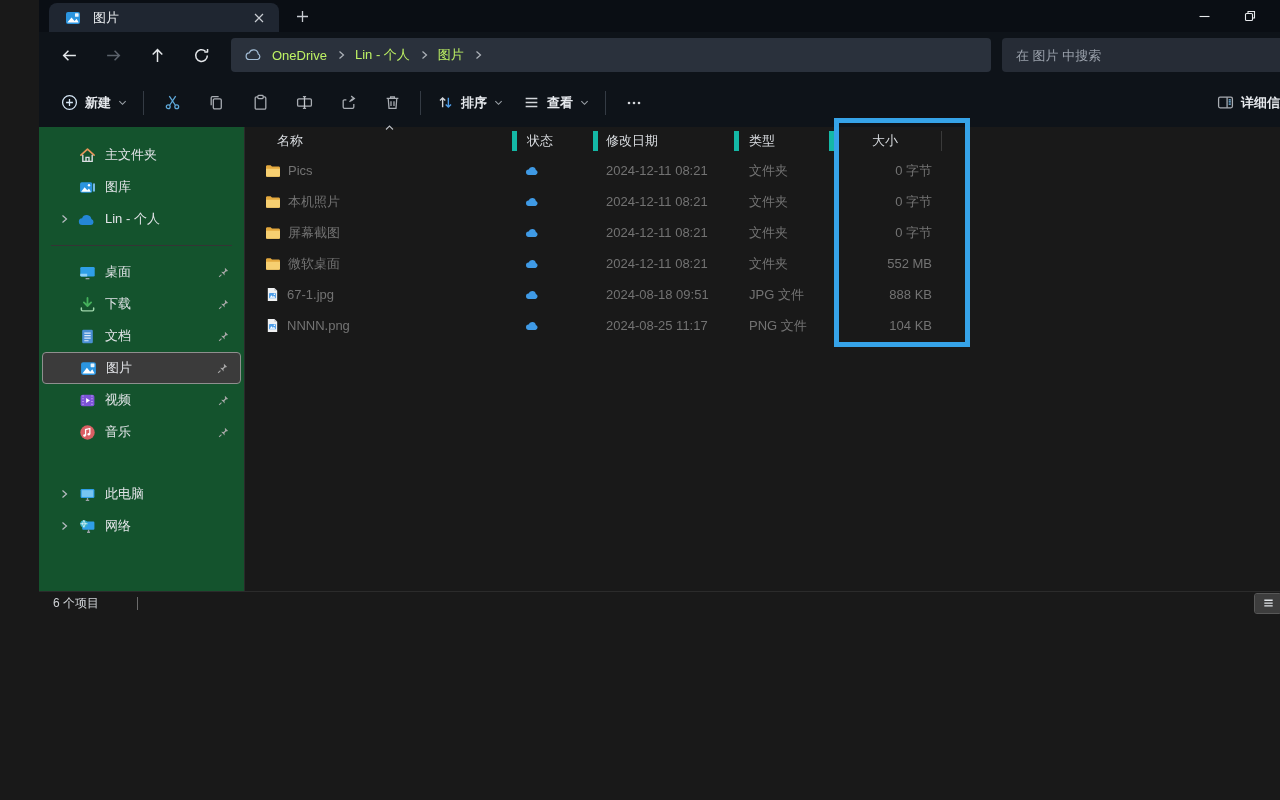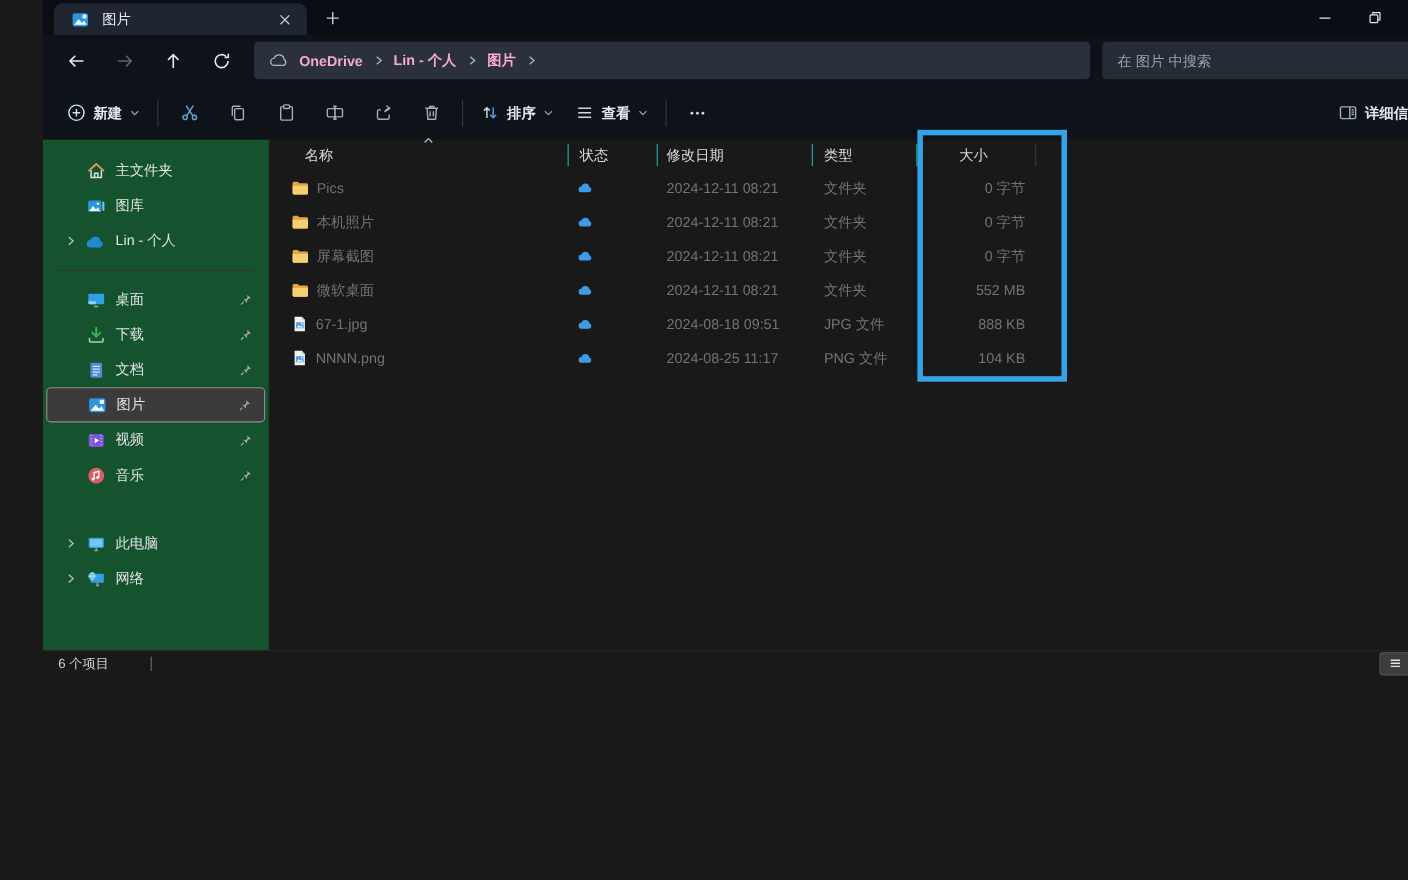--- a/index.html
+++ b/index.html
@@ -15,21 +15,21 @@
   .tab-close { width:24px; height:24px; display:flex; align-items:center; justify-content:center; border-radius:4px; }
   .newtab { width:30px; height:28px; margin-left:8px; display:flex; align-items:center; justify-content:center; align-self:center; }
   .tb-spacer { flex:1; }
   .wc { width:46px; height:32px; display:flex; align-items:center; justify-content:center; align-self:flex-start; }
 
   
   .navbar { height:46px; background:#0e1319; display:flex; align-items:center; padding:0 13px 0 8px; flex:0 0 46px; }
   .navbtn { width:44px; height:36px; display:flex; align-items:center; justify-content:center; border-radius:4px; }
   .addressbar { flex:1; height:34px; margin-left:8px; background:#2a313c; border-radius:4px;
                 display:flex; align-items:center; padding:0 10px 0 14px; gap:9px; }
-  .crumb { color:#f9a8d4; white-space:nowrap;font-weight:bold; }
+  .crumb { color:#bef264; white-space:nowrap; }
   .searchbox { width:304px; height:34px; margin-left:11px; background:#262c36; border-radius:4px;
                display:flex; align-items:center; padding:0 10px 0 14px; }
   .searchbox input { flex:1; background:transparent; border:none; outline:none; color:#bef264;
                      font-family:"Liberation Sans", sans-serif; font-size:13px; }
   .searchbox input::placeholder { color:#9aa1ab; opacity:1; }
 
   
   .toolbar { height:49px; background:#0e1319; display:flex; align-items:center; padding:0 16px 0 12px; flex:0 0 49px;font-weight:bold; }
   .tbtn { display:flex; align-items:center; gap:7px; height:34px; padding:0 10px; border-radius:4px; color:#e6e9ed; }
   .tico { width:44px; height:34px; display:flex; align-items:center; justify-content:center; border-radius:4px; }
@@ -45,21 +45,21 @@
   .side-icon { width:18px; display:flex; align-items:center; justify-content:center; margin-right:9px; }
   .side-label { flex:1; color:#e2e4e8; white-space:nowrap; overflow:hidden; }
   .pin { width:16px; display:flex; align-items:center; justify-content:center; }
   .side-sep { height:1px; background:#343434; margin:10px 12px; }
   .side-gap { height:30px; }
 
   
   .content { flex:1; position:relative; background:#191919; }
   .listheader { display:grid; grid-template-columns:272px 81px 141px 95px 108px 1fr; height:28px;
                 align-items:center; color:#d9dce0; position:relative; margin-top:0; }
-  .hcell { height:20px; display:flex; align-items:center; border-right:1px solid #14b8a6; }
+  .hcell { height:20px; display:flex; align-items:center; border-right:5px solid #14b8a6; }
   .hcell.last { border-right:1px solid #3a3a3a; }
   .h-name { padding-left:32px; }
   .h-status { padding-left:10px; }
   .h-date { padding-left:8px; }
   .h-type { padding-left:10px; }
   .h-size { padding-left:38px; }
   .sort-caret { position:absolute; left:140px; top:-2px; }
   .rows { }
   .frow { display:grid; grid-template-columns:272px 81px 141px 95px 108px 1fr; height:31px; align-items:center; color:#737373; }
   .c-name { display:flex; align-items:center; gap:7px; padding-left:20px; white-space:nowrap; overflow:hidden; }

